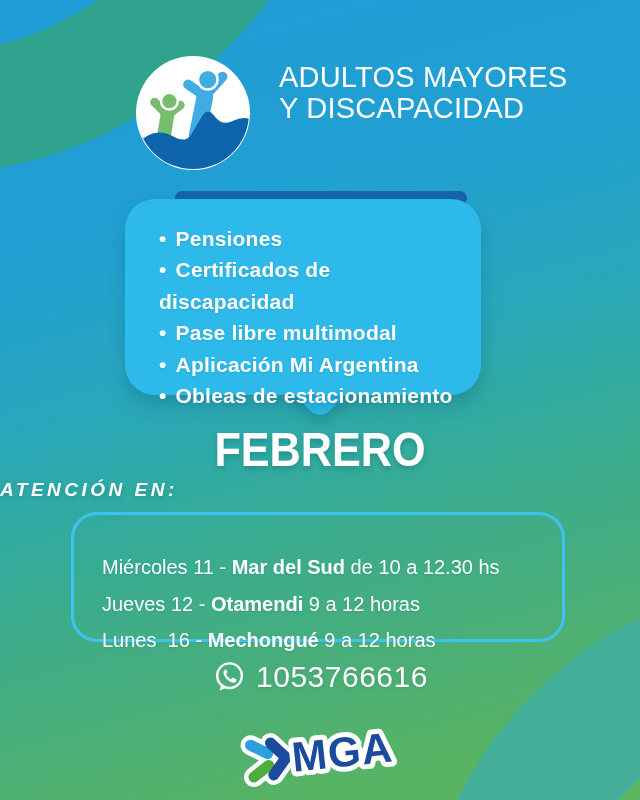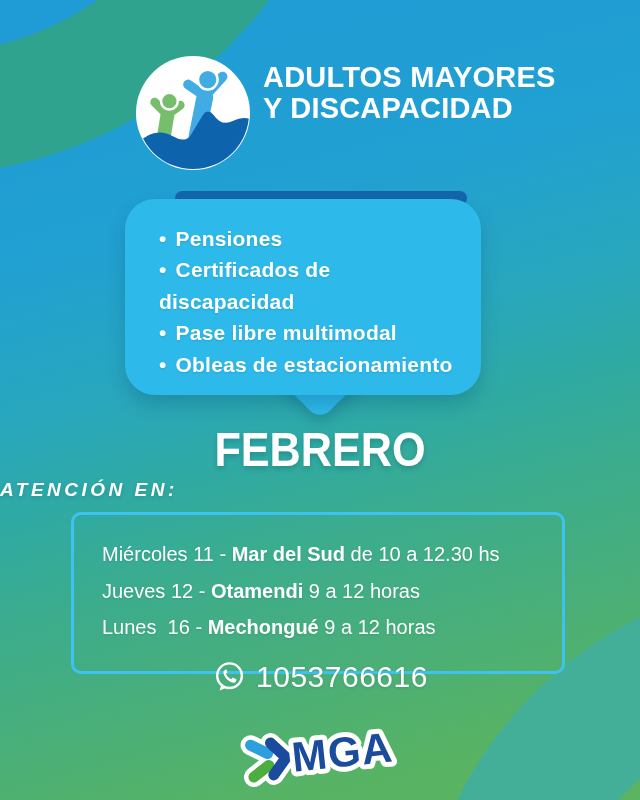--- a/index.html
+++ b/index.html
@@ -20,21 +20,21 @@
     left:-515px;top:-695px;
   }
   .arc-bottom-right{
     width:540px;height:540px;border:135px solid #44AF98;
     left:415px;top:575px;
   }
   
   .logo{position:absolute;left:134px;top:54px;width:118px;height:118px;}
   .title{position:absolute;left:263px;top:62px;color:#fff;}
   .title .t1{font-size:26px;font-weight:600;letter-spacing:.3px;line-height:30px;}
-  .title .t2,.title .t3{font-size:29px;font-weight:700;letter-spacing:.2px;line-height:31px;}
+  .title .t2,.title .t3{font-size:29px;font-weight:400;letter-spacing:.2px;line-height:31px;margin-left:16px;}
   
   .top-bar{position:absolute;left:175px;top:191px;width:292px;height:14px;border-radius:7px;background:#1565AC;}
   
   .bubble-tail{
     position:absolute;left:292px;top:353px;width:56px;height:56px;
     background:#2DB9E9;transform:rotate(45deg);border-radius:0 0 14px 0;
     box-shadow:6px 6px 12px rgba(0,60,100,.18);
   }
   .bubble{
     position:absolute;left:125px;top:199px;width:356px;height:196px;
@@ -53,23 +53,23 @@
     text-shadow:0 3px 6px rgba(0,70,80,.25);
   }
   .attention{
     position:absolute;left:0;right:0;top:479px;text-align:left;color:#fff;
     font-size:19px;font-weight:600;letter-spacing:3.5px;
     text-shadow:0 2px 4px rgba(0,70,80,.2);
     font-style:italic;
   }
   
   .schedule{
-    position:absolute;left:71px;top:512px;width:494px;height:162px;box-sizing:border-box;
-    border:3px solid #3EC2F2;border-radius:10px;
-    padding:21px 10px 0 28px;
+    position:absolute;left:71px;top:512px;width:494px;height:130px;box-sizing:border-box;
+    border:3px solid #3EC2F2;border-radius:26px;
+    padding:34px 10px 0 28px;
   }
   .sched-line{color:#fff;font-size:20px;font-weight:400;line-height:36.5px;white-space:pre-wrap;
     text-shadow:0 1px 2px rgba(0,70,80,.15);}
   .sched-line .place{font-weight:700;}
   
   .phone-row{
     position:absolute;left:0;right:0;top:660px;
     display:flex;justify-content:center;align-items:center;gap:10px;color:#fff;
   }
   .phone-row .wa{width:34px;height:34px;}
@@ -114,20 +114,21 @@
     <div class="t2">ADULTOS MAYORES</div>
     <div class="t3">Y DISCAPACIDAD</div>
   </div>
 
   <div class="top-bar"></div>
   <div class="bubble-tail"></div>
   <div class="bubble">
     <div class="bullet-item"><span class="dot">•</span><span>Pensiones</span></div>
     <div class="bullet-item"><span class="dot">•</span><span>Certificados de discapacidad</span></div>
     <div class="bullet-item"><span class="dot">•</span><span>Pase libre multimodal</span></div>
+    <div class="bullet-item"><span class="dot">•</span><span>Aplicación Mi Argentina</span></div>
     <div class="bullet-item"><span class="dot">•</span><span>Obleas de estacionamiento</span></div>
   </div>
 
   <div class="month">FEBRERO</div>
   <div class="attention">ATENCIÓN EN:</div>
 
   <div class="schedule">
     <div class="sched-line"><span>Miércoles 11 - </span><span class="place">Mar del Sud</span><span> de 10 a 12.30 hs</span></div>
     <div class="sched-line"><span>Jueves 12 - </span><span class="place">Otamendi</span><span> 9 a 12 horas</span></div>
     <div class="sched-line"><span>Lunes  16 - </span><span class="place">Mechongué</span><span> 9 a 12 horas</span></div>

